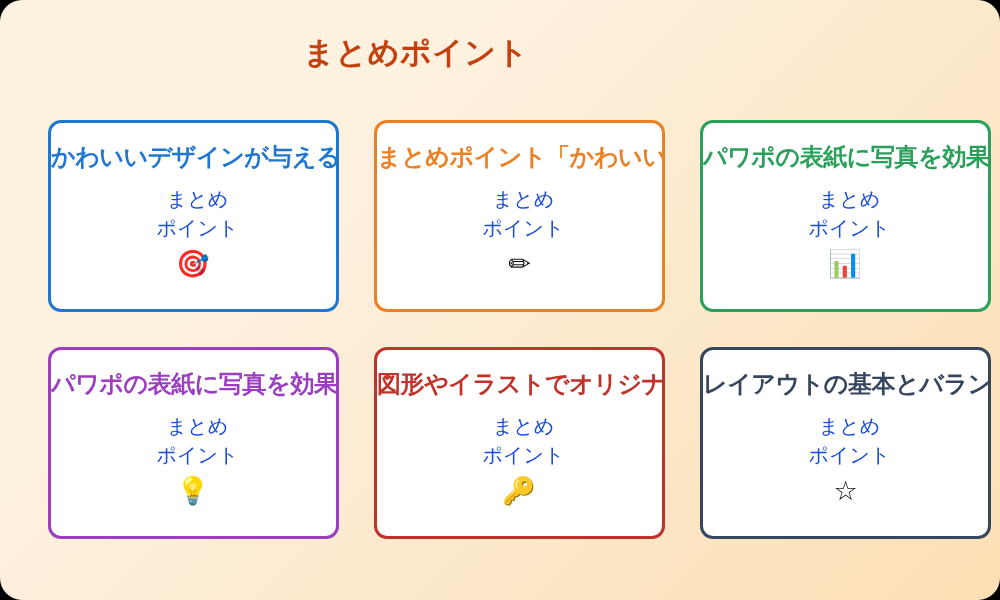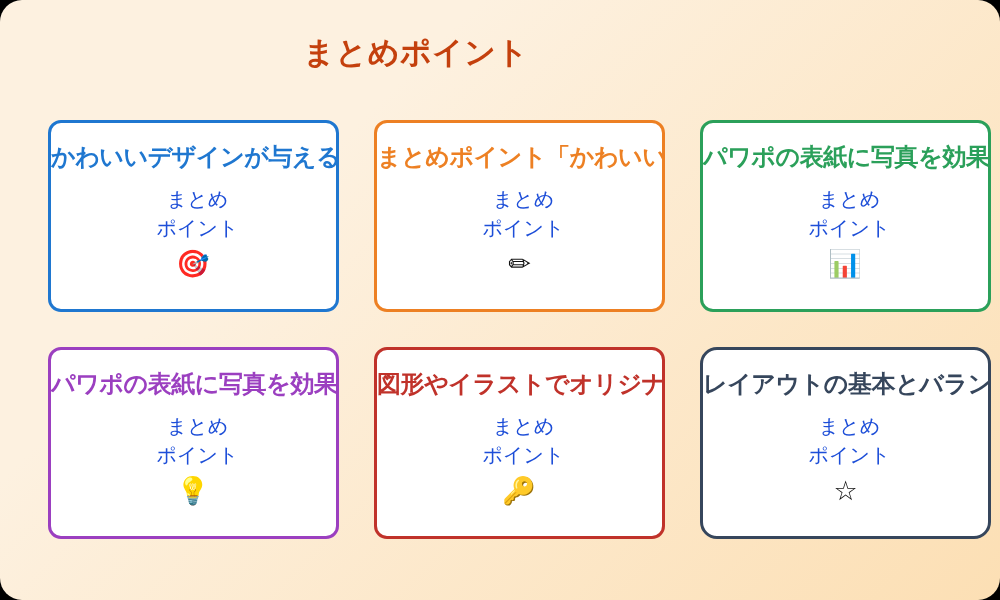--- a/index.html
+++ b/index.html
@@ -129,21 +129,21 @@
       <div class="card-icon">💡</div>
     </div>
 
     <div class="card" style="border-color: rgb(192, 50, 42);">
       <div class="card-title" style="color: rgb(192, 50, 42);">図形やイラストでオリジナ</div>
       <div class="card-body">まとめ
 ポイント</div>
       <div class="card-icon">🔑</div>
     </div>
 
-    <div class="card" style="border-color: rgb(54, 70, 92); border-radius: 17px;">
+    <div class="card" style="border-color: rgb(54, 70, 92);">
       <div class="card-title" style="color: rgb(54, 70, 92);">レイアウトの基本とバラン</div>
       <div class="card-body">まとめ
 ポイント</div>
       <div class="card-icon">☆</div>
     </div>
 
   </div>
 </div>
 
 </body></html>

